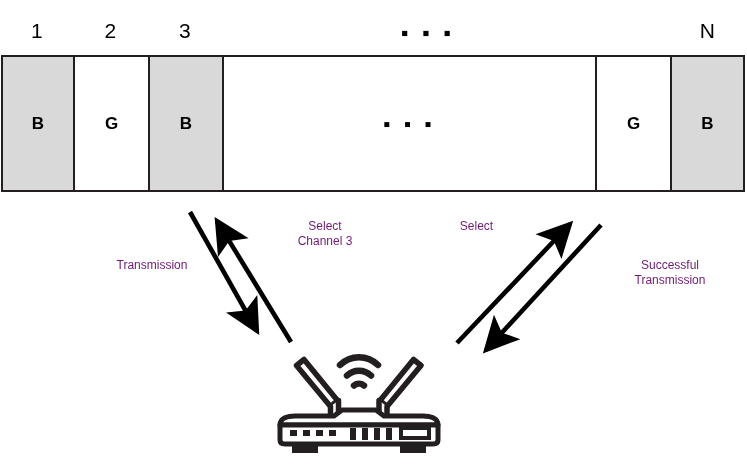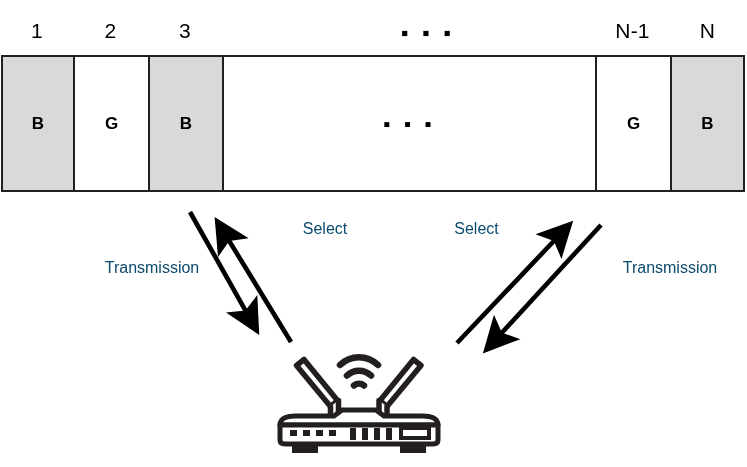--- a/index.html
+++ b/index.html
@@ -84,23 +84,23 @@
     left: 0;
     top: 0;
     width: 747px;
     height: 467px;
     pointer-events: none;
   }
 
   
   .arrow-label {
     position: absolute;
-    font-size: 16px;
+    font-size: 12px;
     font-weight: 400;
-    color: #0c4a6e;
+    color: #701a75;
     line-height: 1.28;
     text-align: center;
     white-space: nowrap;
   }
 
   
   #router-icon {
     position: absolute;
     left: 268px;
     top: 352px;
@@ -114,21 +114,20 @@
 <div id="canvas">
 
   <div class="idx-label" style="left:1px; top:20px; width:72px;">1</div>
 
   <div class="idx-label" style="left:73px; top:20px; width:75px;">2</div>
 
   <div class="idx-label" style="left:148px; top:20px; width:74px;">3</div>
 
   <div class="idx-ellipsis" style="left:378px; top:21px; width:100px;">▪ ▪ ▪</div>
 
-  <div class="idx-label" style="left:595px; top:20px; width:75px;">N-1</div>
 
   <div class="idx-label" style="left:670px; top:20px; width:75px;">N</div>
 
   <div id="channel-bar">
 
     <div class="cell busy" style="width:72px;">
       <span class="cell-label">B</span>
     </div>
 
     <div class="cell" style="width:75px;">
@@ -172,31 +171,33 @@
       <line x1="457" y1="343" x2="570" y2="224" stroke="#000000" stroke-width="4.6" marker-end="url(#ah)"></line>
     </g>
 
     <g>
       <line x1="601" y1="225" x2="486" y2="350" stroke="#000000" stroke-width="4.6" marker-end="url(#ah)"></line>
     </g>
   </svg>
 
   <div class="arrow-label" style="left:245px; top:219px; width:160px;">
     <div>Select</div>
+    <div>Channel 3</div>
   </div>
 
   <div class="arrow-label" style="left:72px; top:258px; width:160px;">
     <div>Transmission</div>
   </div>
 
   <div class="arrow-label" style="left:389px; top:219px; width:175px;">
     <div>Select</div>
   </div>
 
   <div class="arrow-label" style="left:595px; top:258px; width:150px;">
+    <div>Successful</div>
     <div>Transmission</div>
   </div>
 
   <svg id="router-icon" viewBox="0 0 182 108">
     <g fill="none" stroke="#231f20" stroke-width="5.5" stroke-linecap="round" stroke-linejoin="round">
 
       <path d="M28.5,13.5 L62.5,54.5 L69.5,48.5 L36,7.5 Z" fill="#ffffff"></path>
 
       <path d="M62.5,54.5 L62.5,65.5 L70.5,65.5 L70.5,48.5" fill="#ffffff"></path>
 

